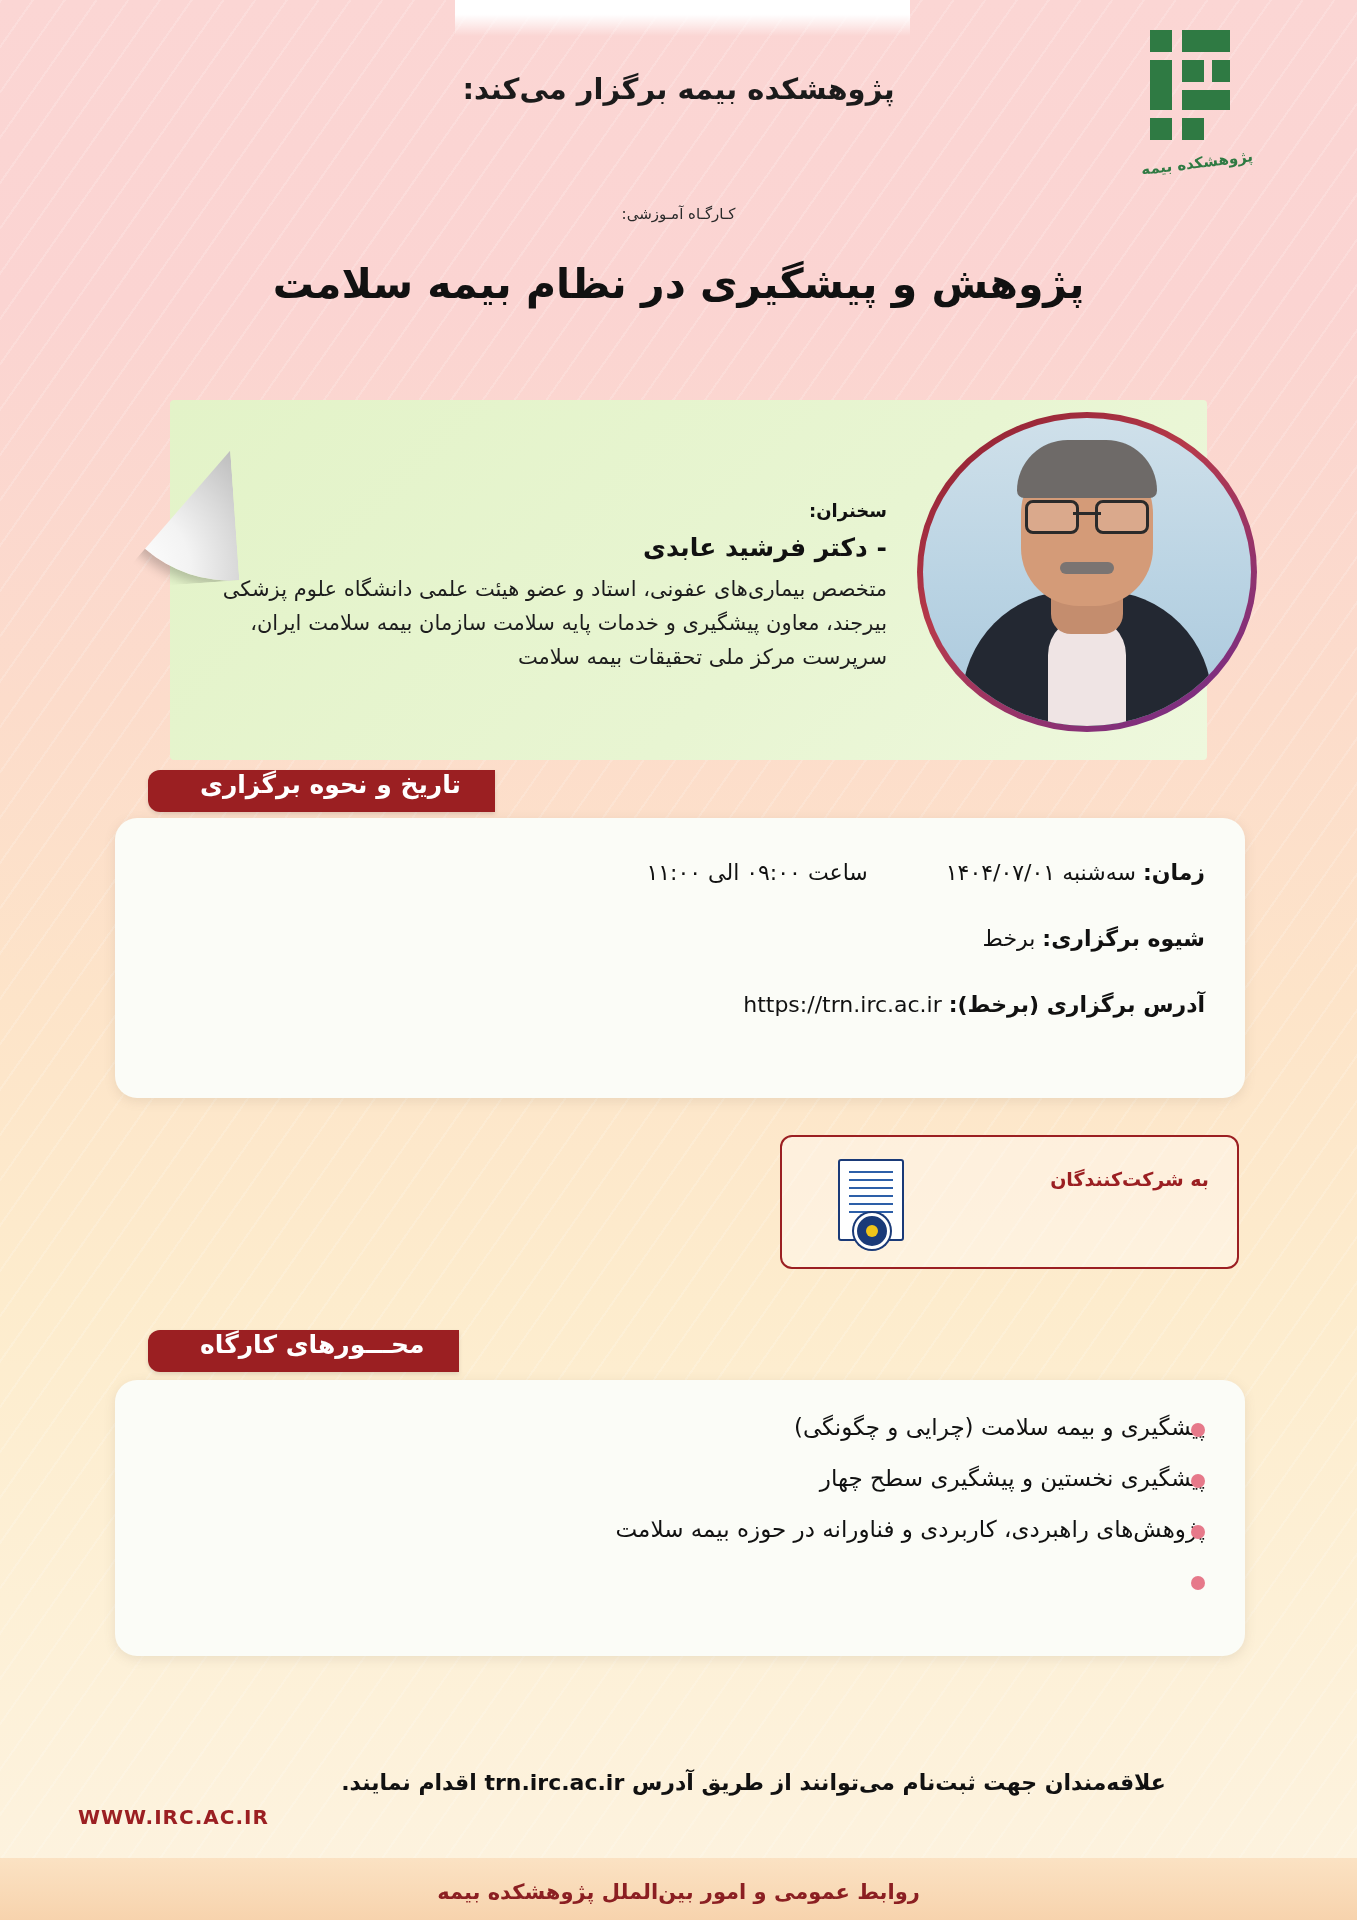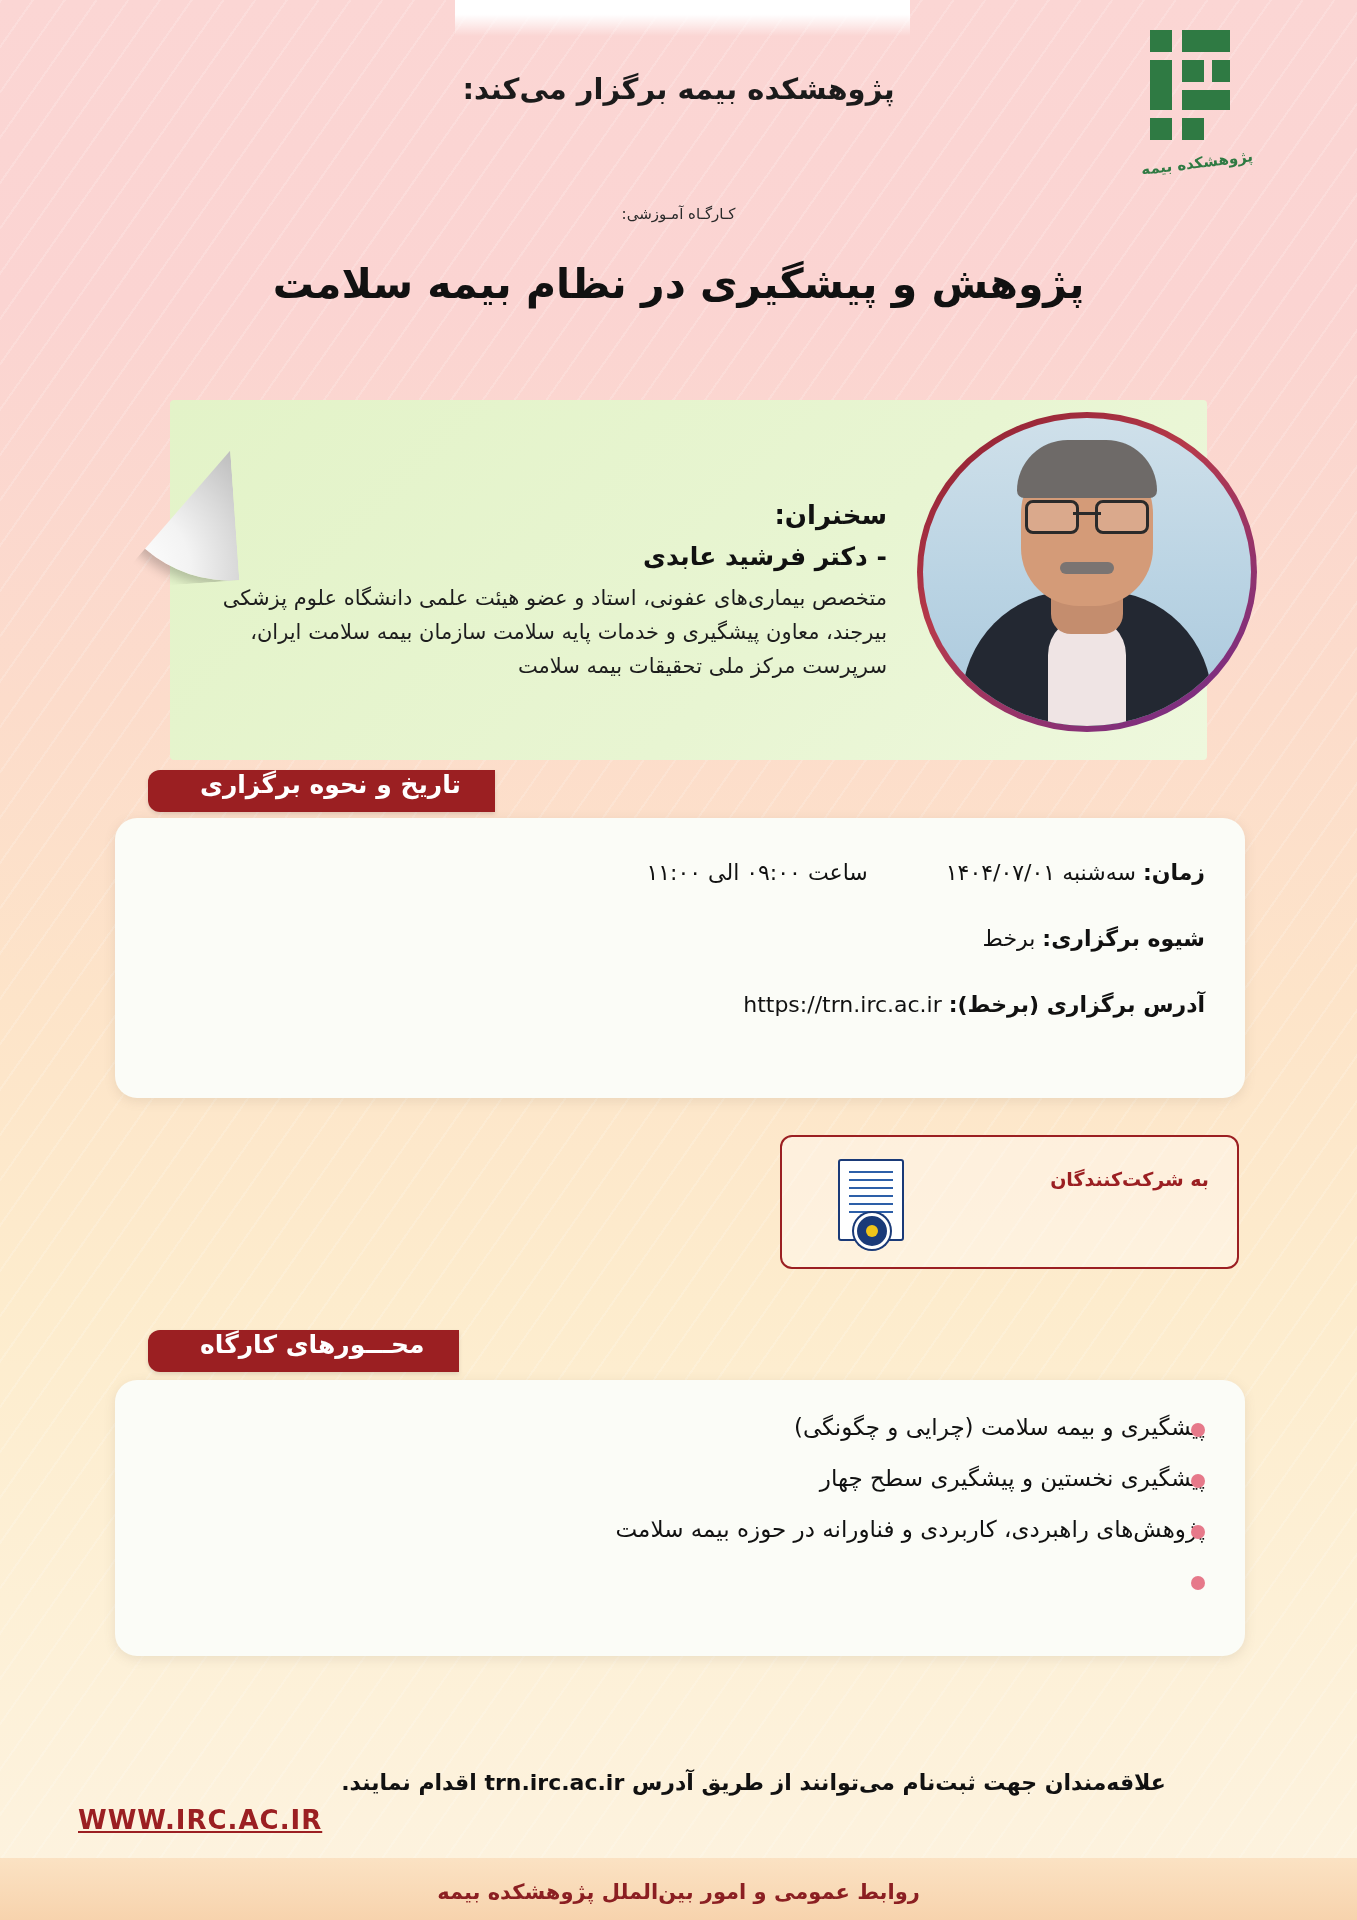--- a/index.html
+++ b/index.html
@@ -226,21 +226,21 @@
 
   .speaker-block {
     position: absolute;
     top: 500px;
     right: 470px;
     left: 200px;
     text-align: right;
     direction: rtl;
   }
   .speaker-head {
-    font-size: 26px;
+    font-size: 18px;
     font-weight: bold;
     color: #111;
     margin-bottom: 12px;
   }
   .speaker-name {
     font-size: 25px;
     font-weight: bold;
     color: #111;
     margin-bottom: 10px;
   }
@@ -395,25 +395,24 @@
     text-align: center;
     font-size: 22px;
     font-weight: bold;
     color: #111;
     direction: rtl;
   }
   .site {
     position: absolute;
     top: 1805px;
     left: 78px;
-    font-size: 26px;
+    font-size: 20px;
     font-weight: bold;
     color: #9b1f22;
     letter-spacing: 1px;
-    text-decoration: underline;
   }
   .footer-band {
     position: absolute;
     bottom: 0;
     left: 0;
     right: 0;
     height: 62px;
     background: linear-gradient(to bottom, #fbe2c3 0%, #f7d3ad 100%);
   }
   .footer-text {

